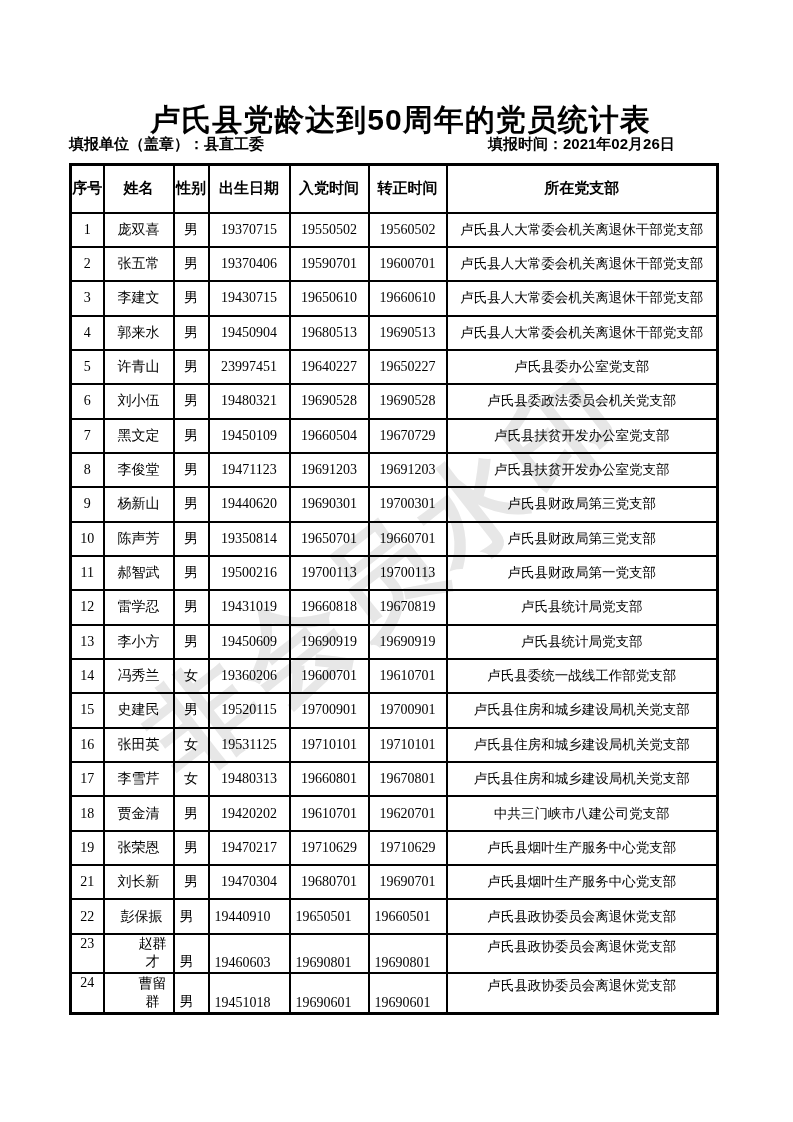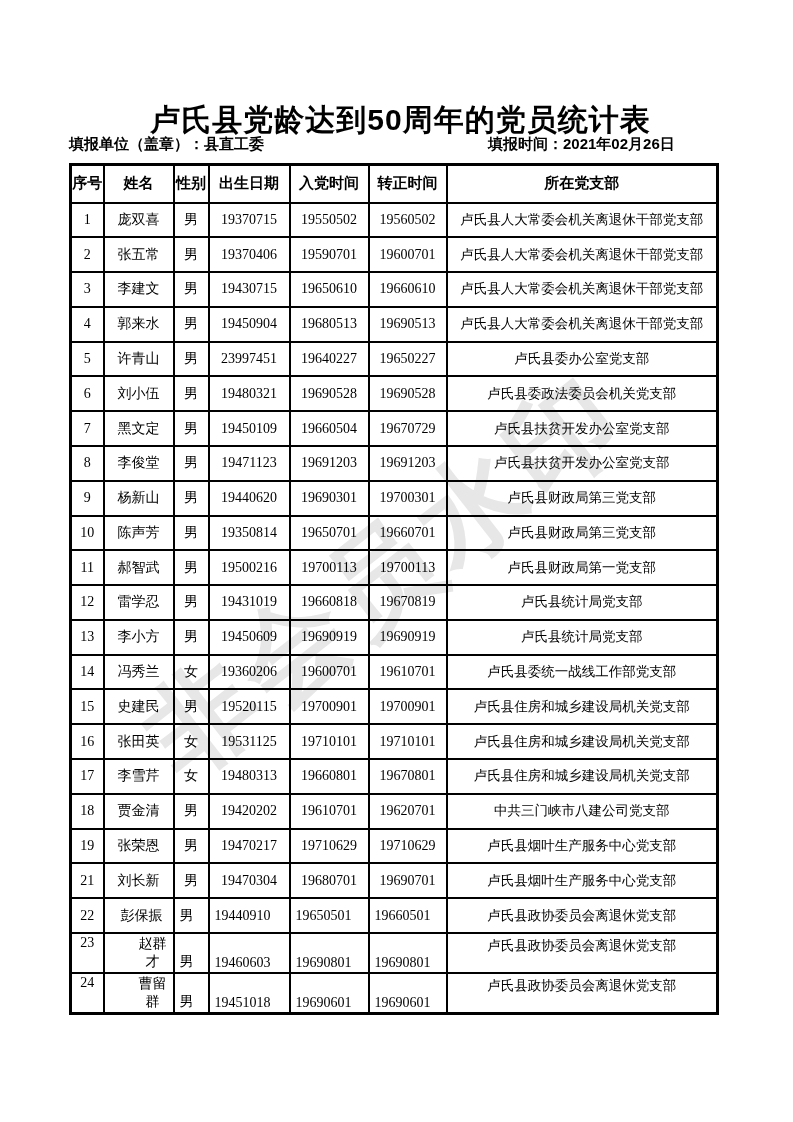--- a/index.html
+++ b/index.html
@@ -28,21 +28,21 @@
   .meta-right{position:absolute;left:419px;top:0;white-space:nowrap;}
   .doc-table{
     position:absolute;left:69px;top:163px;width:650px;height:852px;
     border-collapse:collapse;table-layout:fixed;z-index:1;
     background:transparent;border:3px solid #000;
   }
   .doc-table th,.doc-table td{
     border:2px solid #000;text-align:center;vertical-align:middle;
     padding:0;overflow:hidden;
   }
-  .doc-table thead tr{height:38px;}
+  .doc-table thead tr{height:48px;}
   .doc-table tbody tr{height:33.9px;}
   .doc-table th{
     font-family:"Liberation Sans","DejaVu Sans",sans-serif;
     font-size:15px;font-weight:bold;
   }
   .doc-table td{font-size:14px;}
   .doc-table td.col-branch{font-size:13.5px;}
   
   tr.variant-left td.col-name{text-align:left;padding-left:16px;}
   tr.variant-left td.col-gender,

